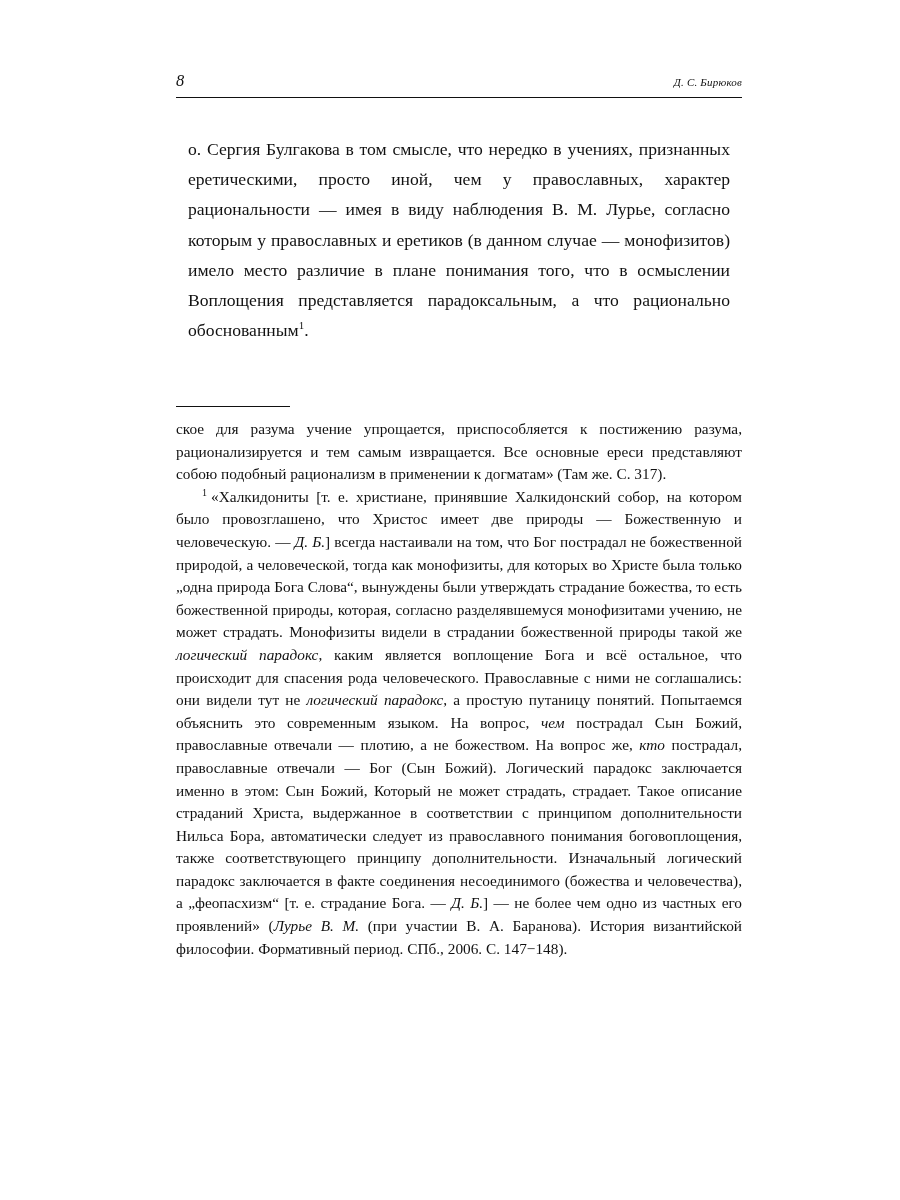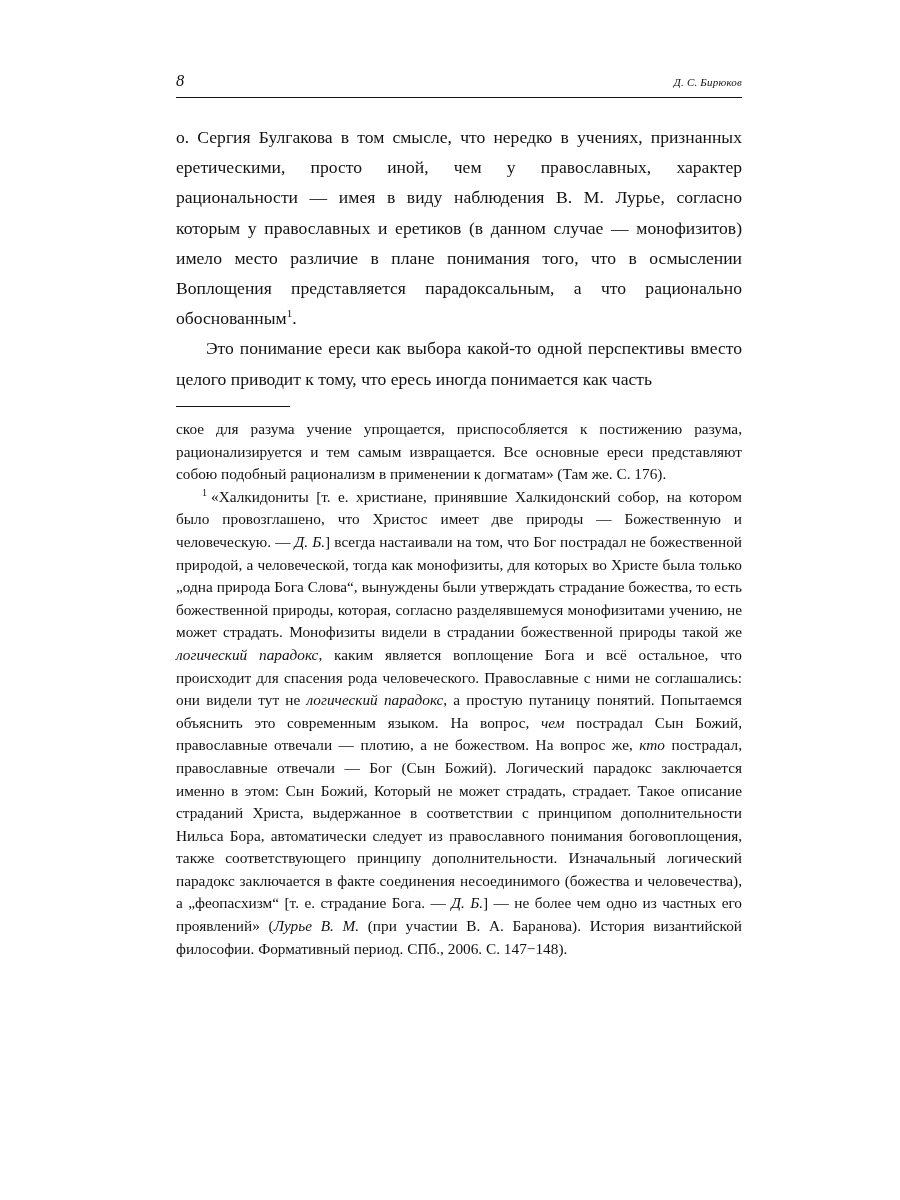--- a/index.html
+++ b/index.html
@@ -60,21 +60,21 @@
     left: 176px;
     top: 122px;
     width: 566px;
     font-size: 17.6px;
     line-height: 30.2px;
     text-align: justify;
     text-justify: inter-word;
     hyphens: manual;
   }
   .body-text p {
-    margin: 0;
+    margin: 12px;
   }
   .body-text p.indent {
     text-indent: 30px;
   }
   sup.fn {
     font-size: 0.62em;
     vertical-align: super;
     line-height: 0;
   }
 
@@ -118,23 +118,22 @@
 <div class="page">
 
   <div class="running-head">
     <span class="folio">8</span>
     <span class="author">Д. С. Бирюков</span>
   </div>
   <div class="head-rule"></div>
 
   <div class="body-text">
     <p class="justified"><span>о. Сергия Булгакова в том смысле, что нередко в учениях, признанных еретическими, просто иной, чем у православных, характер рациональности — имея в виду наблюдения В. М. Лурье, согласно которым у православных и еретиков (в данном случае — монофизитов) имело место различие в плане понимания того, что в осмыслении Воплощения представляется парадоксальным, а что рационально обоснованным</span><sup class="fn">1</sup><span>.</span></p>
-    <p class="indent">Это понимание ереси как выбора какой-то одной перспективы вместо целого приводит к тому, что ересь иногда понимается как часть</p>
   </div>
 
   <div class="fn-rule"></div>
 
   <div class="footnotes">
-    <p>ское для разума учение упрощается, приспособляется к постижению разума, рационализируется и тем самым извращается. Все основные ереси представляют собою подобный рационализм в применении к догматам» (Там же. С. 176).</p>
+    <p>ское для разума учение упрощается, приспособляется к постижению разума, рационализируется и тем самым извращается. Все основные ереси представляют собою подобный рационализм в применении к догматам» (Там же. С. 317).</p>
     <p class="fn-item"><span class="fn-marker">1</span><span><span>«Халкидониты [т. е. христиане, принявшие Халкидонский собор, на котором было провозглашено, что Христос имеет две природы — Божественную и человеческую. — </span><em>Д. Б.</em><span>] всегда настаивали на том, что Бог пострадал не божественной природой, а человеческой, тогда как монофизиты, для которых во Христе была только „одна природа Бога Слова“, вынуждены были утверждать страдание божества, то есть божественной природы, которая, согласно разделявшемуся монофизитами учению, не может страдать. Монофизиты видели в страдании божественной природы такой же </span><em>логический парадокс</em><span>, каким является воплощение Бога и всё остальное, что происходит для спасения рода человеческого. Православные с ними не соглашались: они видели тут не </span><em>логический парадокс</em><span>, а простую путаницу понятий. Попытаемся объяснить это современным языком. На вопрос, </span><em>чем</em><span> пострадал Сын Божий, православные отвечали — плотию, а не божеством. На вопрос же, </span><em>кто</em><span> пострадал, православные отвечали — Бог (Сын Божий). Логический парадокс заключается именно в этом: Сын Божий, Который не может страдать, страдает. Такое описание страданий Христа, выдержанное в соответствии с принципом дополнительности Нильса Бора, автоматически следует из православного понимания боговоплощения, также соответствующего принципу дополнительности. Изначальный логический парадокс заключается в факте соединения несоединимого (божества и человечества), а „феопасхизм“ [т. е. страдание Бога. — </span><em>Д. Б.</em><span>] — не более чем одно из частных его проявлений» (</span><em>Лурье В. М.</em><span> (при участии В. А. Баранова). История византийской философии. Формативный период. СПб., 2006. С. 147−148).</span></span></p>
   </div>
 
 </div>
 
 </body></html>

